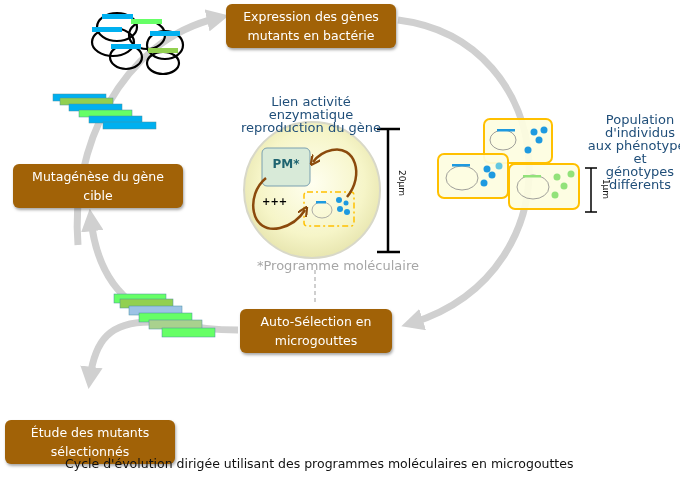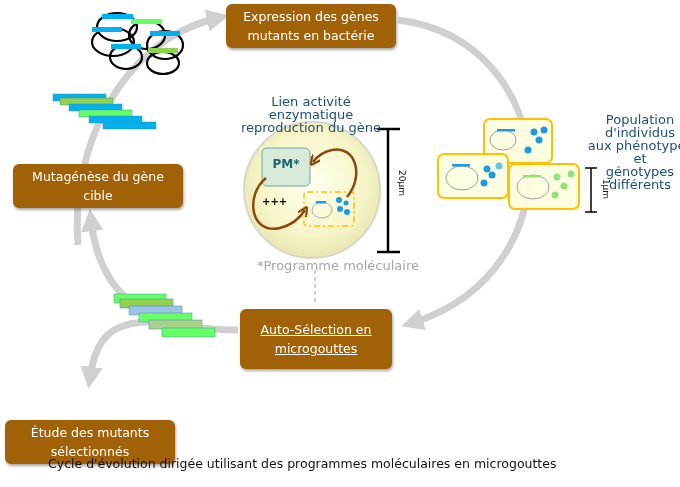--- a/index.html
+++ b/index.html
@@ -6,21 +6,21 @@
     body { width: 680px; height: 487px; position: relative; overflow: hidden; font-family: "DejaVu Sans", sans-serif; }
     #diagram { position: absolute; left: 0; top: 0; width: 680px; height: 487px; }
     .box {
       position: absolute; background: #a16207; color: #ffffff;
       border-radius: 6px; box-shadow: 1px 2px 3px rgba(0,0,0,0.35);
       display: flex; align-items: center; justify-content: center; text-align: center;
       font-family: "DejaVu Sans", sans-serif; font-size: 12.5px; line-height: 19px;
       white-space: pre-line; padding: 0 6px; box-sizing: border-box;
     }
     .lbl-blue { position: absolute; color: #1f4e79; font-size: 13px; line-height: 13px; text-align: center; white-space: pre-line; }
-    .caption { position: absolute; left: 48px; top: 456px; font-size: 12.5px; color: #111; white-space: nowrap; text-align: center; }
+    .caption { position: absolute; left: 65px; top: 456px; font-size: 12.5px; color: #111; white-space: nowrap; text-align: center; }
     .foot { position: absolute; color: #a6a6a6; font-size: 13px; white-space: nowrap; }
     .scale-lbl { position: absolute; font-size: 9px; color: #111; transform: rotate(90deg); transform-origin: center; white-space: nowrap; }
   </style>
 </head>
 <body>
 
 <svg id="diagram" viewBox="0 0 680 487">
   <defs>
     <radialGradient id="bigDrop" cx="50%" cy="45%" r="55%">
       <stop offset="0%" stop-color="#fffff0"></stop>
@@ -137,21 +137,21 @@
 </svg>
 
 <div class="box" style="left:226px; top:4px; width:170px; height:44px;">
   <span>Expression des gènes
 mutants en bactérie</span>
 </div>
 <div class="box" style="left:5px; top:164px; width:170px; height:44px;margin-left:8px;">
   <span>Mutagénèse du gène
 cible</span>
 </div>
-<div class="box" style="left:240px; top:309px; width:152px; height:60px;text-decoration:underline;">
+<div class="box" style="left:240px; top:309px; width:152px; height:44px;">
   <span>Auto-Sélection en
 microgouttes</span>
 </div>
 <div class="box" style="left:5px; top:385px; width:170px; height:44px;margin-top:35px;">
   <span>Étude des mutants
 sélectionnés</span>
 </div>
 
 <div class="lbl-blue" style="left:236px; top:95px; width:150px;">Lien activité enzymatique
 reproduction du gène</div>

